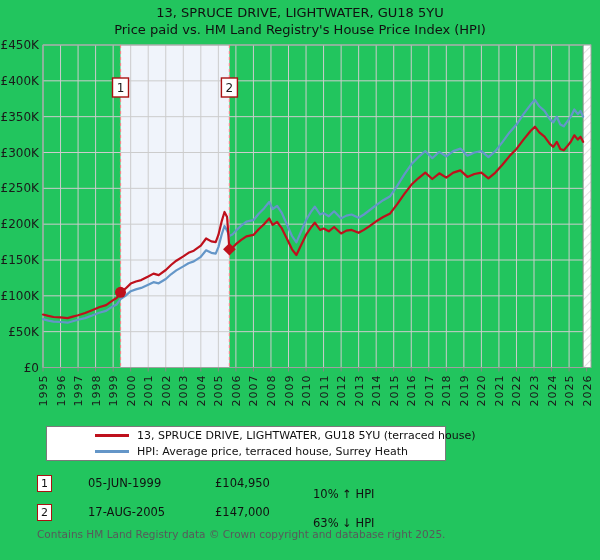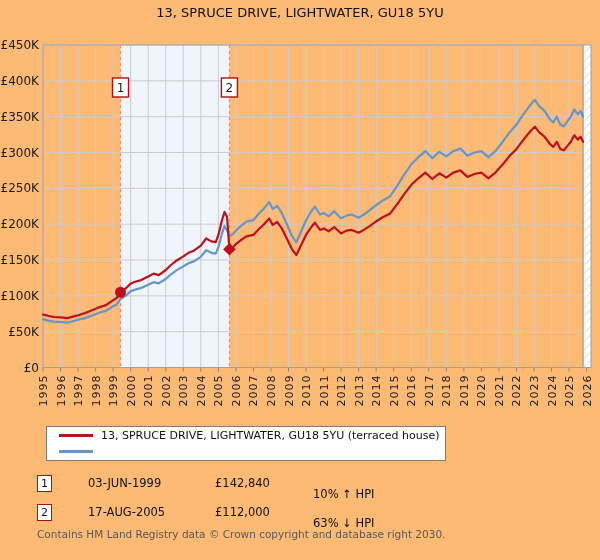--- a/index.html
+++ b/index.html
@@ -1,44 +1,45 @@
 <!DOCTYPE html>
 <html><head>
 <meta charset="utf-8">
 <style>
   html,body{margin:0;padding:0;background:#fff;}
-  .page{position:relative;width:600px;height:560px;background:#fdba74;
+  .page{position:relative;width:600px;height:560px;background:#22c55e;
         font-family:"DejaVu Sans","Liberation Sans",sans-serif;color:#1a1a1a;overflow:hidden;}
   .title{position:absolute;top:5px;left:0;width:100%;text-align:center;
          font-size:13px;line-height:16px;color:#111;}
   .subtitle{position:absolute;top:22px;left:0;width:100%;text-align:center;
             font-size:13px;line-height:16px;color:#111;}
   .chart-svg{position:absolute;top:0;left:0;}
   .legend{position:absolute;left:46px;top:426px;width:400px;height:35px;
           border:1px solid #7a7a7a;background:#fff;box-sizing:border-box;
-          display:flex;flex-direction:column;justify-content:center;gap:3px;}
+          display:flex;flex-direction:column;justify-content:center;gap:3px;padding-left:36px;}
   .legend-row{display:flex;align-items:center;height:13px;}
   .swatch{display:inline-block;width:34px;height:3px;margin-left:12px;margin-right:8px;flex:none;}
   .legend-label{font-size:11px;color:#111;white-space:nowrap;}
   .tx-row{position:absolute;left:0;width:600px;height:18px;font-size:11.5px;color:#111;}
   .tx-row-1{top:475px;}
   .tx-row-2{top:504px;}
   .tx-num{position:absolute;left:37px;top:0;width:13px;height:15px;border:1.5px solid #aa1111;
           background:#fff;text-align:center;line-height:15px;font-size:11px;color:#111;box-sizing:content-box;}
   .tx-date{position:absolute;left:88px;top:1px;}
   .tx-price{position:absolute;left:215px;top:1px;}
   .tx-hpi{position:absolute;left:313px;top:0;margin-top:12px;}
   .footer{position:absolute;left:37px;top:529px;font-size:10.5px;line-height:11.5px;color:#58595b;}
 </style>
 </head>
 <body>
 
 <div class="page">
 
   <div class="title">13, SPRUCE DRIVE, LIGHTWATER, GU18 5YU</div>
+  <div class="subtitle">Price paid vs. HM Land Registry's House Price Index (HPI)</div>
 
   <svg class="chart-svg" width="600" height="425" viewBox="0 0 600 425">
       <defs>
         <pattern id="hatch" width="6" height="6" patternUnits="userSpaceOnUse" patternTransform="rotate(45)">
           <rect width="6" height="6" fill="#ffffff"></rect>
           <line x1="0" y1="0" x2="0" y2="6" stroke="#c4c4c4" stroke-width="1"></line>
         </pattern>
       </defs>
       <rect x="120.50912000000129" y="45" width="108.89856000000064" height="322.5" fill="#f0f4fb"></rect>
       <line x1="43" y1="45" x2="43" y2="367.5" stroke="#cccccc" stroke-width="1"></line>
@@ -172,33 +173,34 @@
       <text x="229.40768000000193" y="92" text-anchor="middle" font-size="12" fill="#1a1a1a" font-family="&quot;DejaVu Sans&quot;,sans-serif">2</text>
     </svg>
 
   <div class="legend">
     <div class="legend-row">
       <span class="swatch" style="background: rgb(190, 16, 28);"></span>
       <span class="legend-label">13, SPRUCE DRIVE, LIGHTWATER, GU18 5YU (terraced house)</span>
     </div>
     <div class="legend-row">
       <span class="swatch" style="background: rgb(100, 150, 200);"></span>
+      <span class="legend-label">HPI: Average price, terraced house, Surrey Heath</span>
     </div>
   </div>
 
   <div class="tx-row tx-row-1">
     <span class="tx-num">1</span>
-    <span class="tx-date">03-JUN-1999</span>
-    <span class="tx-price">£142,840</span>
+    <span class="tx-date">05-JUN-1999</span>
+    <span class="tx-price">£104,950</span>
     <span class="tx-hpi">10% ↑ HPI</span>
   </div>
   <div class="tx-row tx-row-2">
     <span class="tx-num">2</span>
     <span class="tx-date">17-AUG-2005</span>
-    <span class="tx-price">£112,000</span>
+    <span class="tx-price">£147,000</span>
     <span class="tx-hpi">63% ↓ HPI</span>
   </div>
 
   <div class="footer">
-    <div>Contains HM Land Registry data © Crown copyright and database right 2030.</div>
+    <div>Contains HM Land Registry data © Crown copyright and database right 2025.</div>
   </div>
 
 </div>
 
 </body></html>

